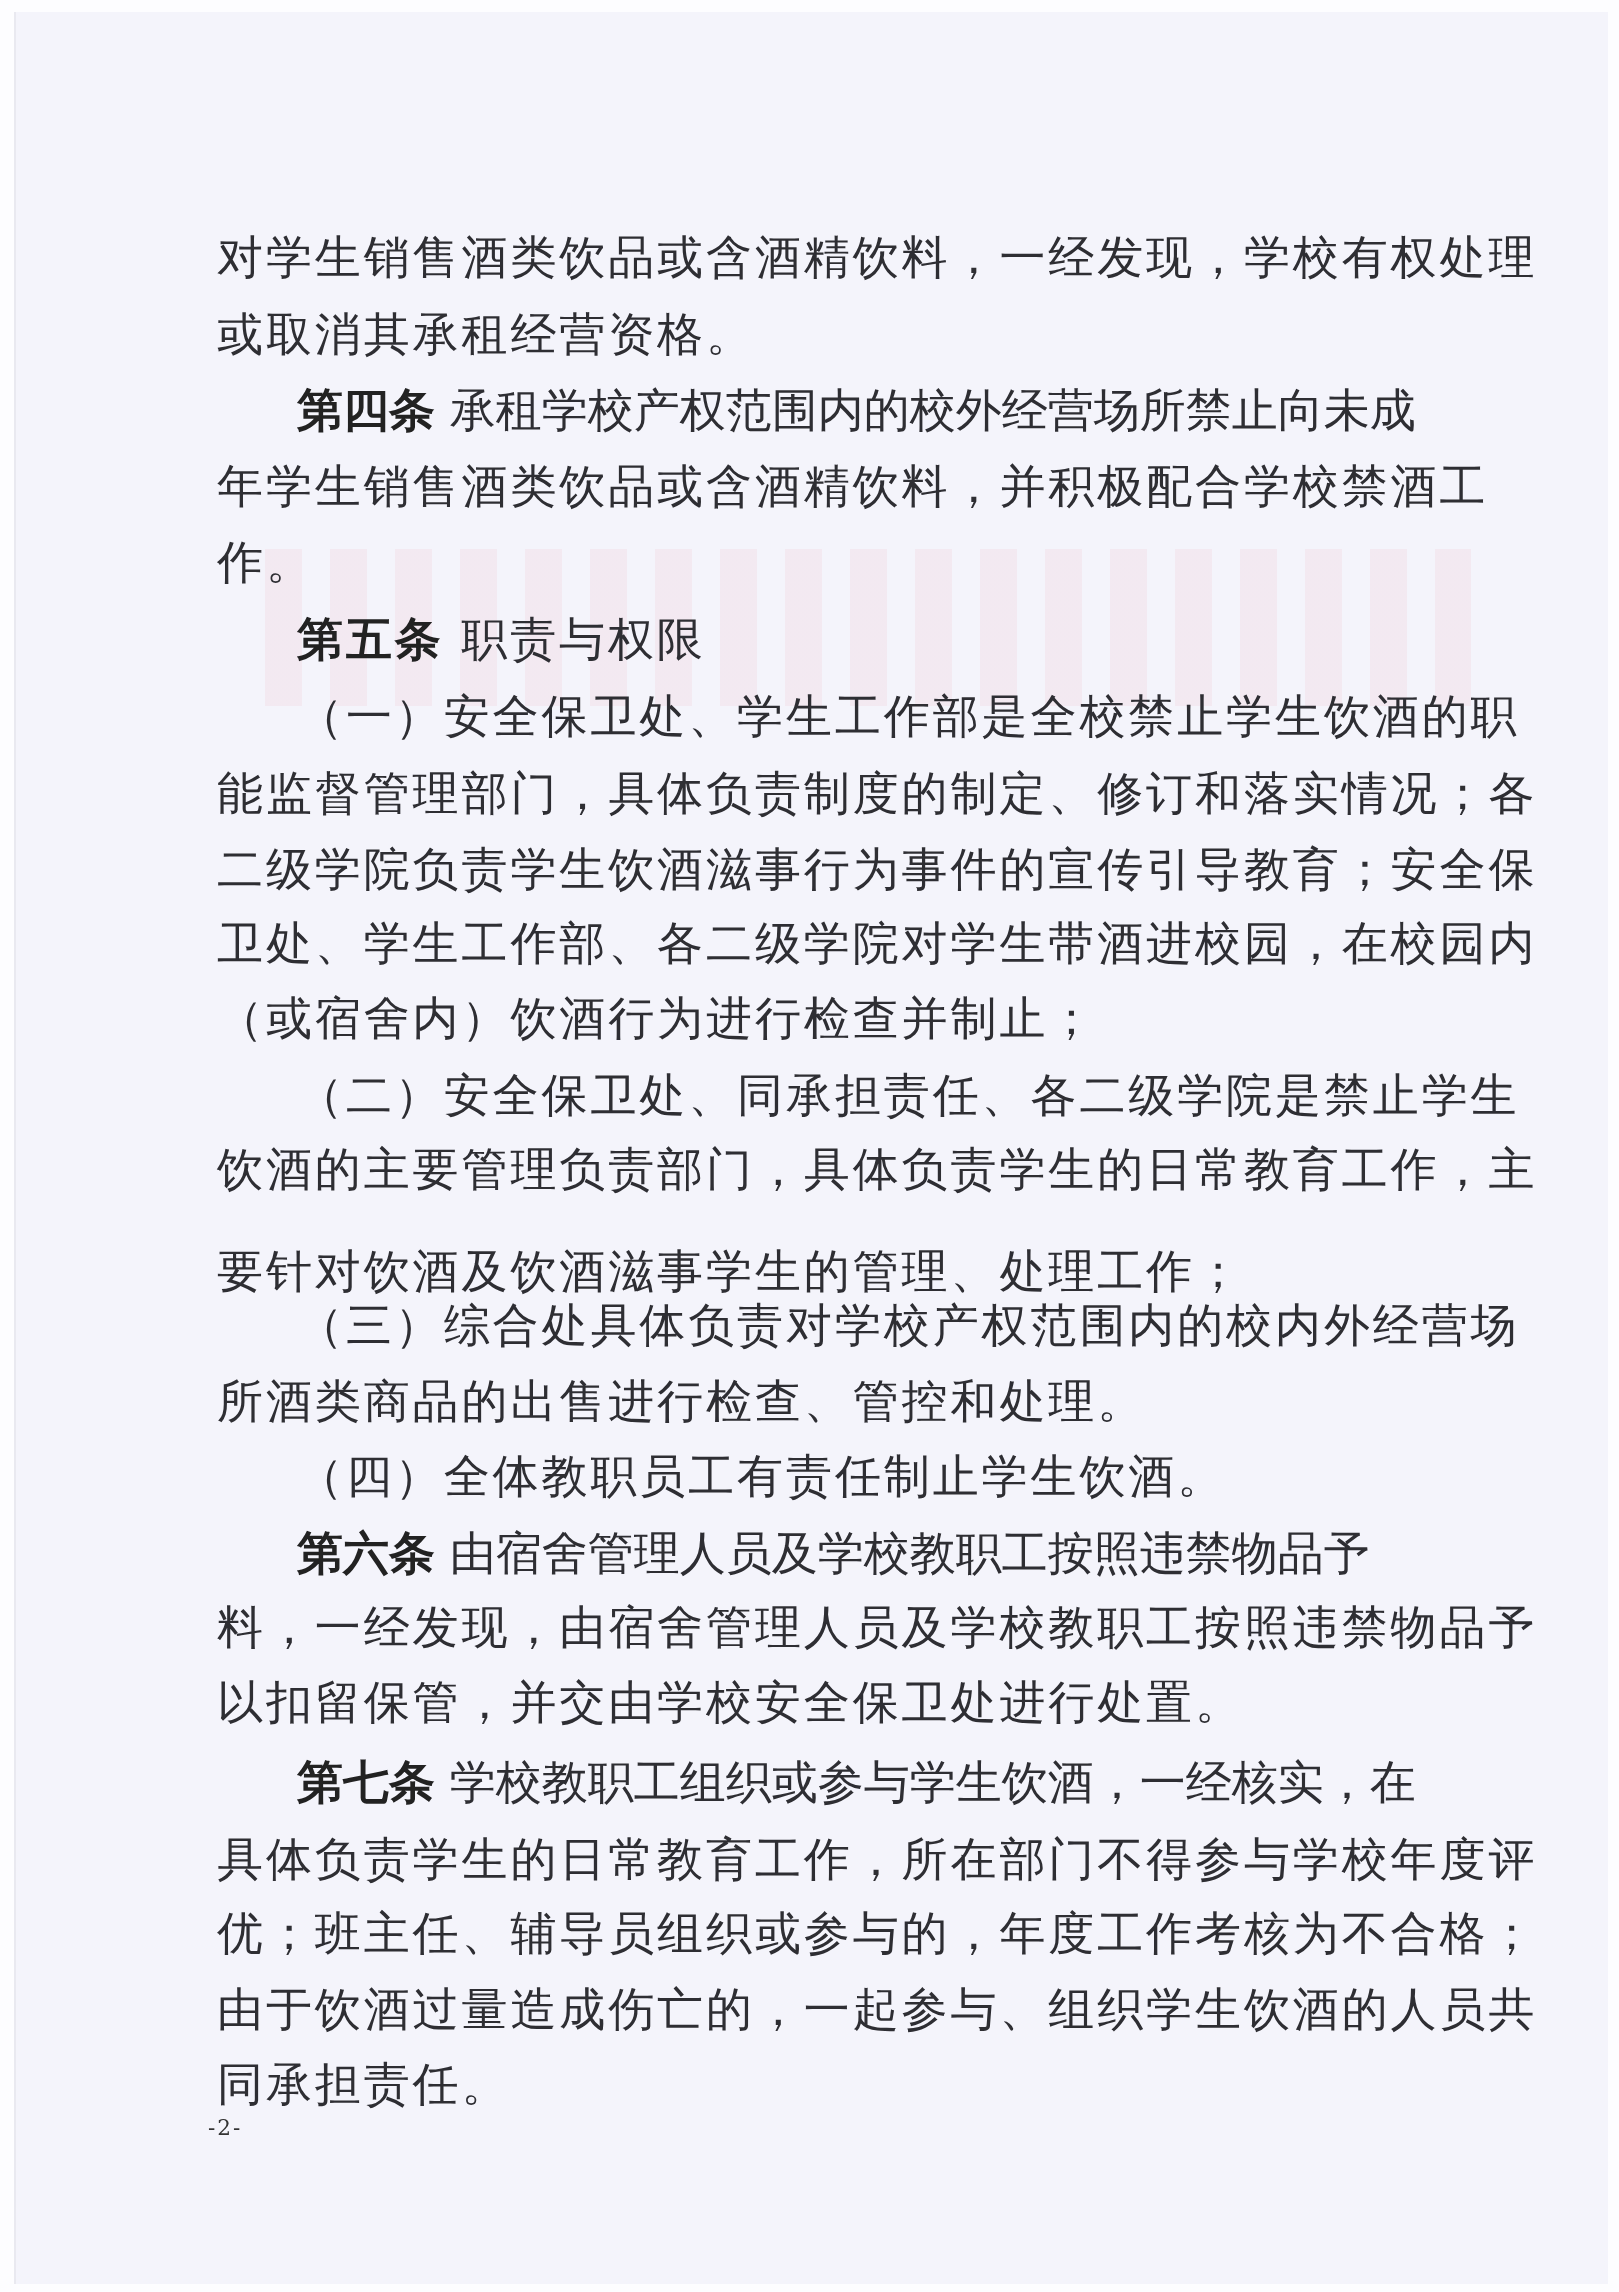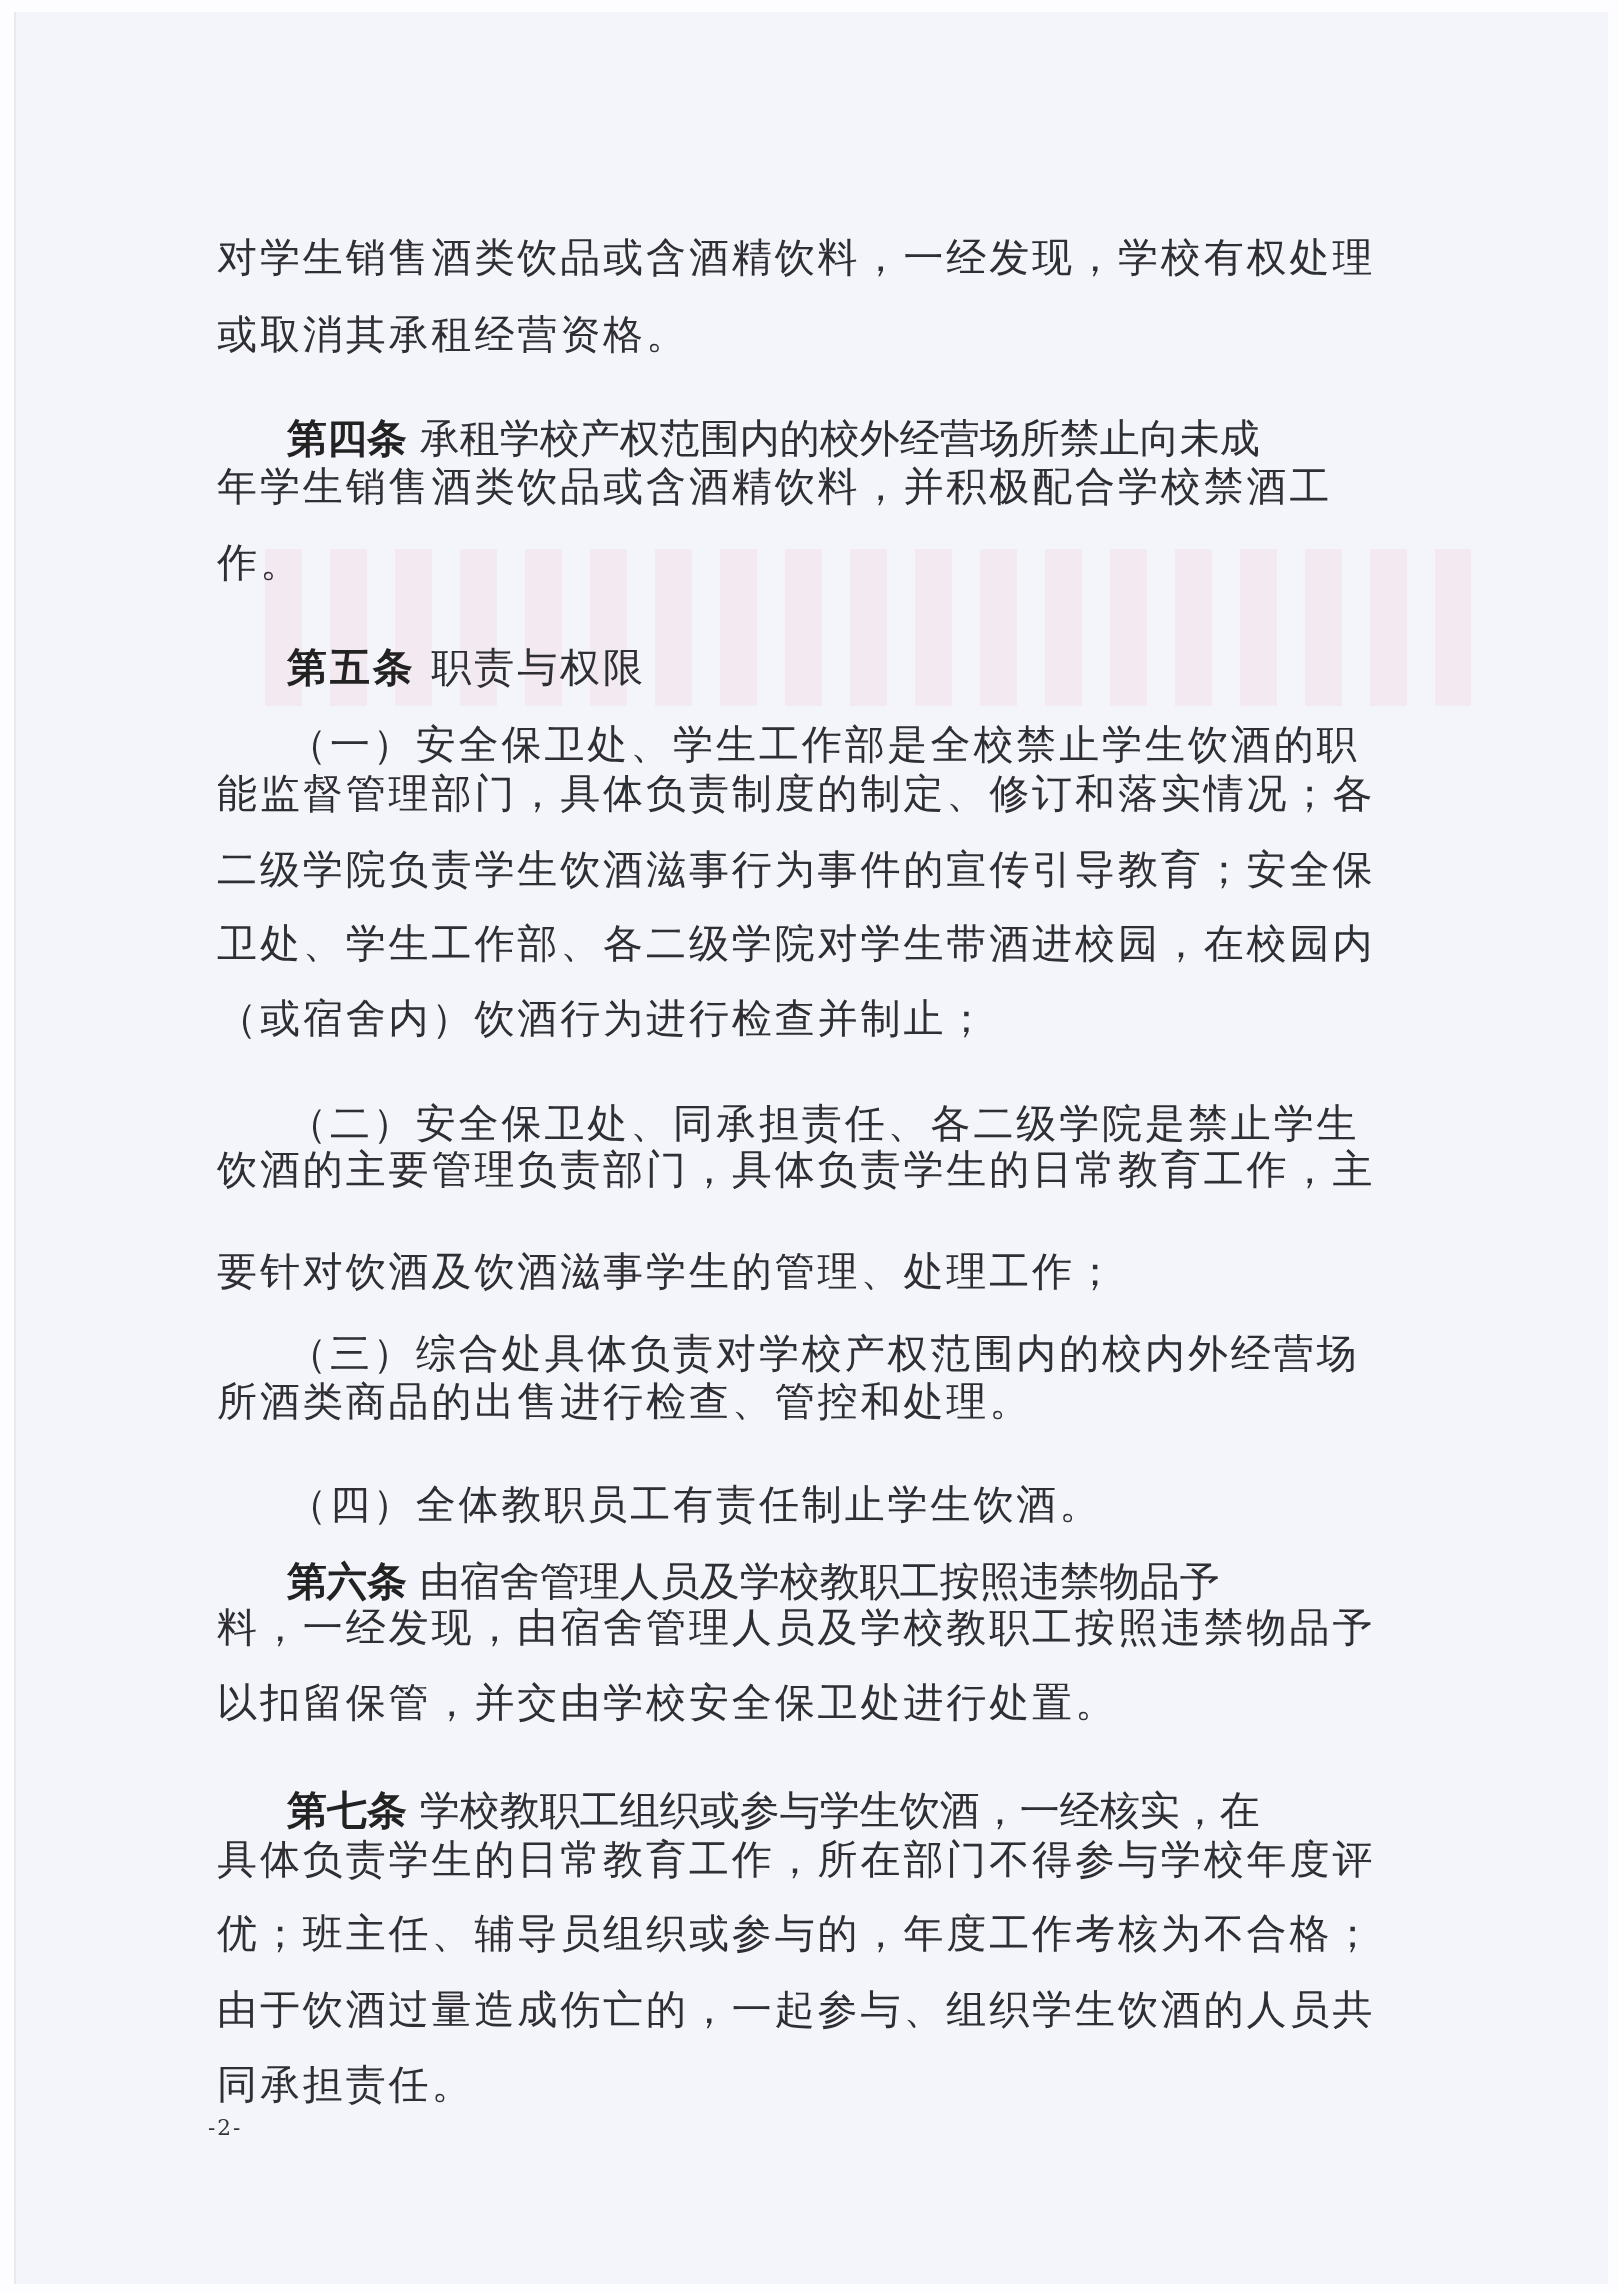--- a/index.html
+++ b/index.html
@@ -3,23 +3,23 @@
 <meta charset="utf-8">
 <style>
   html, body { margin:0; padding:0; }
   body { width:1619px; height:2293px; background:#fdfdff; position:relative; overflow:hidden;
          font-family:"DejaVu Sans", "Liberation Sans", sans-serif; }
   .paper { position:absolute; left:13.7px; top:11.8px; width:1594px; height:2272px; background:#f4f4fb;
            box-shadow: inset 2px 0 0 #e9e9f0; }
   .bleed { position:absolute; left:265px; top:549px; width:1206px; height:157px;
            background:repeating-linear-gradient(90deg, rgba(240,205,215,0.28) 0 37px, rgba(244,244,251,0) 37px 65px); }
   .line { position:absolute; left:217px; width:1168px; height:47px; line-height:47px;
-          font-size:40px; color:#2e2e33; white-space:nowrap; }
+          font-size:46px; color:#2e2e33; white-space:nowrap; }
   .line.short { letter-spacing:2.9px; }
-  .line.indent { left:287px; width:1082px;margin-top:28px; }
+  .line.indent { left:297px; width:1082px; }
   .bold { font-weight:bold; color:#222; }
   .pgnum { position:absolute; left:208px; top:2115px; font-size:21.6px; color:#333;
            font-family:"DejaVu Serif", serif; letter-spacing:2px; }
 </style>
 </head>
 <body>
 
 <div class="paper"></div>
 <div class="bleed"></div>
 

